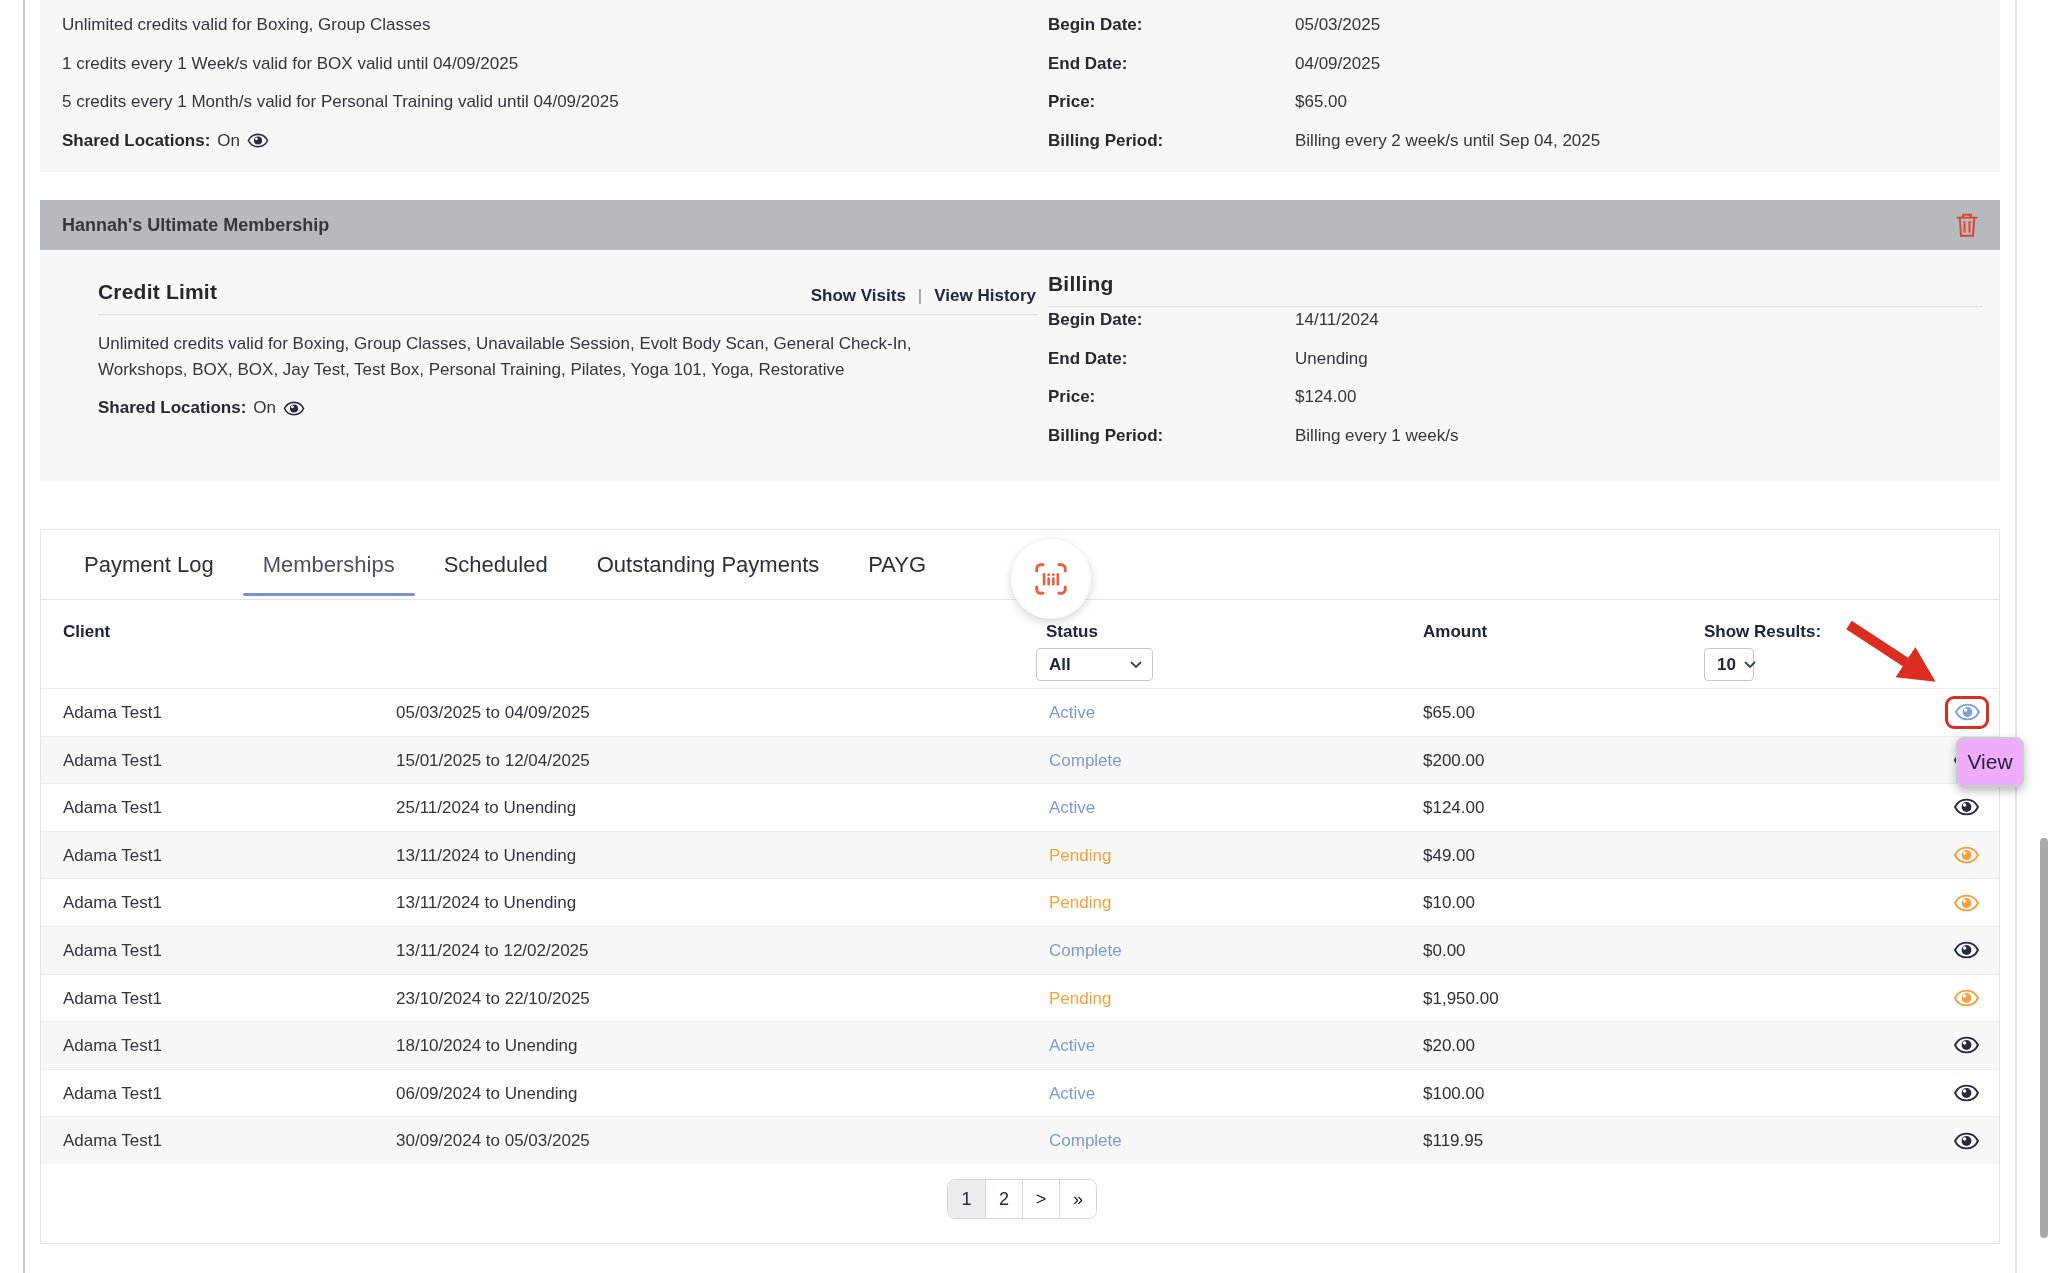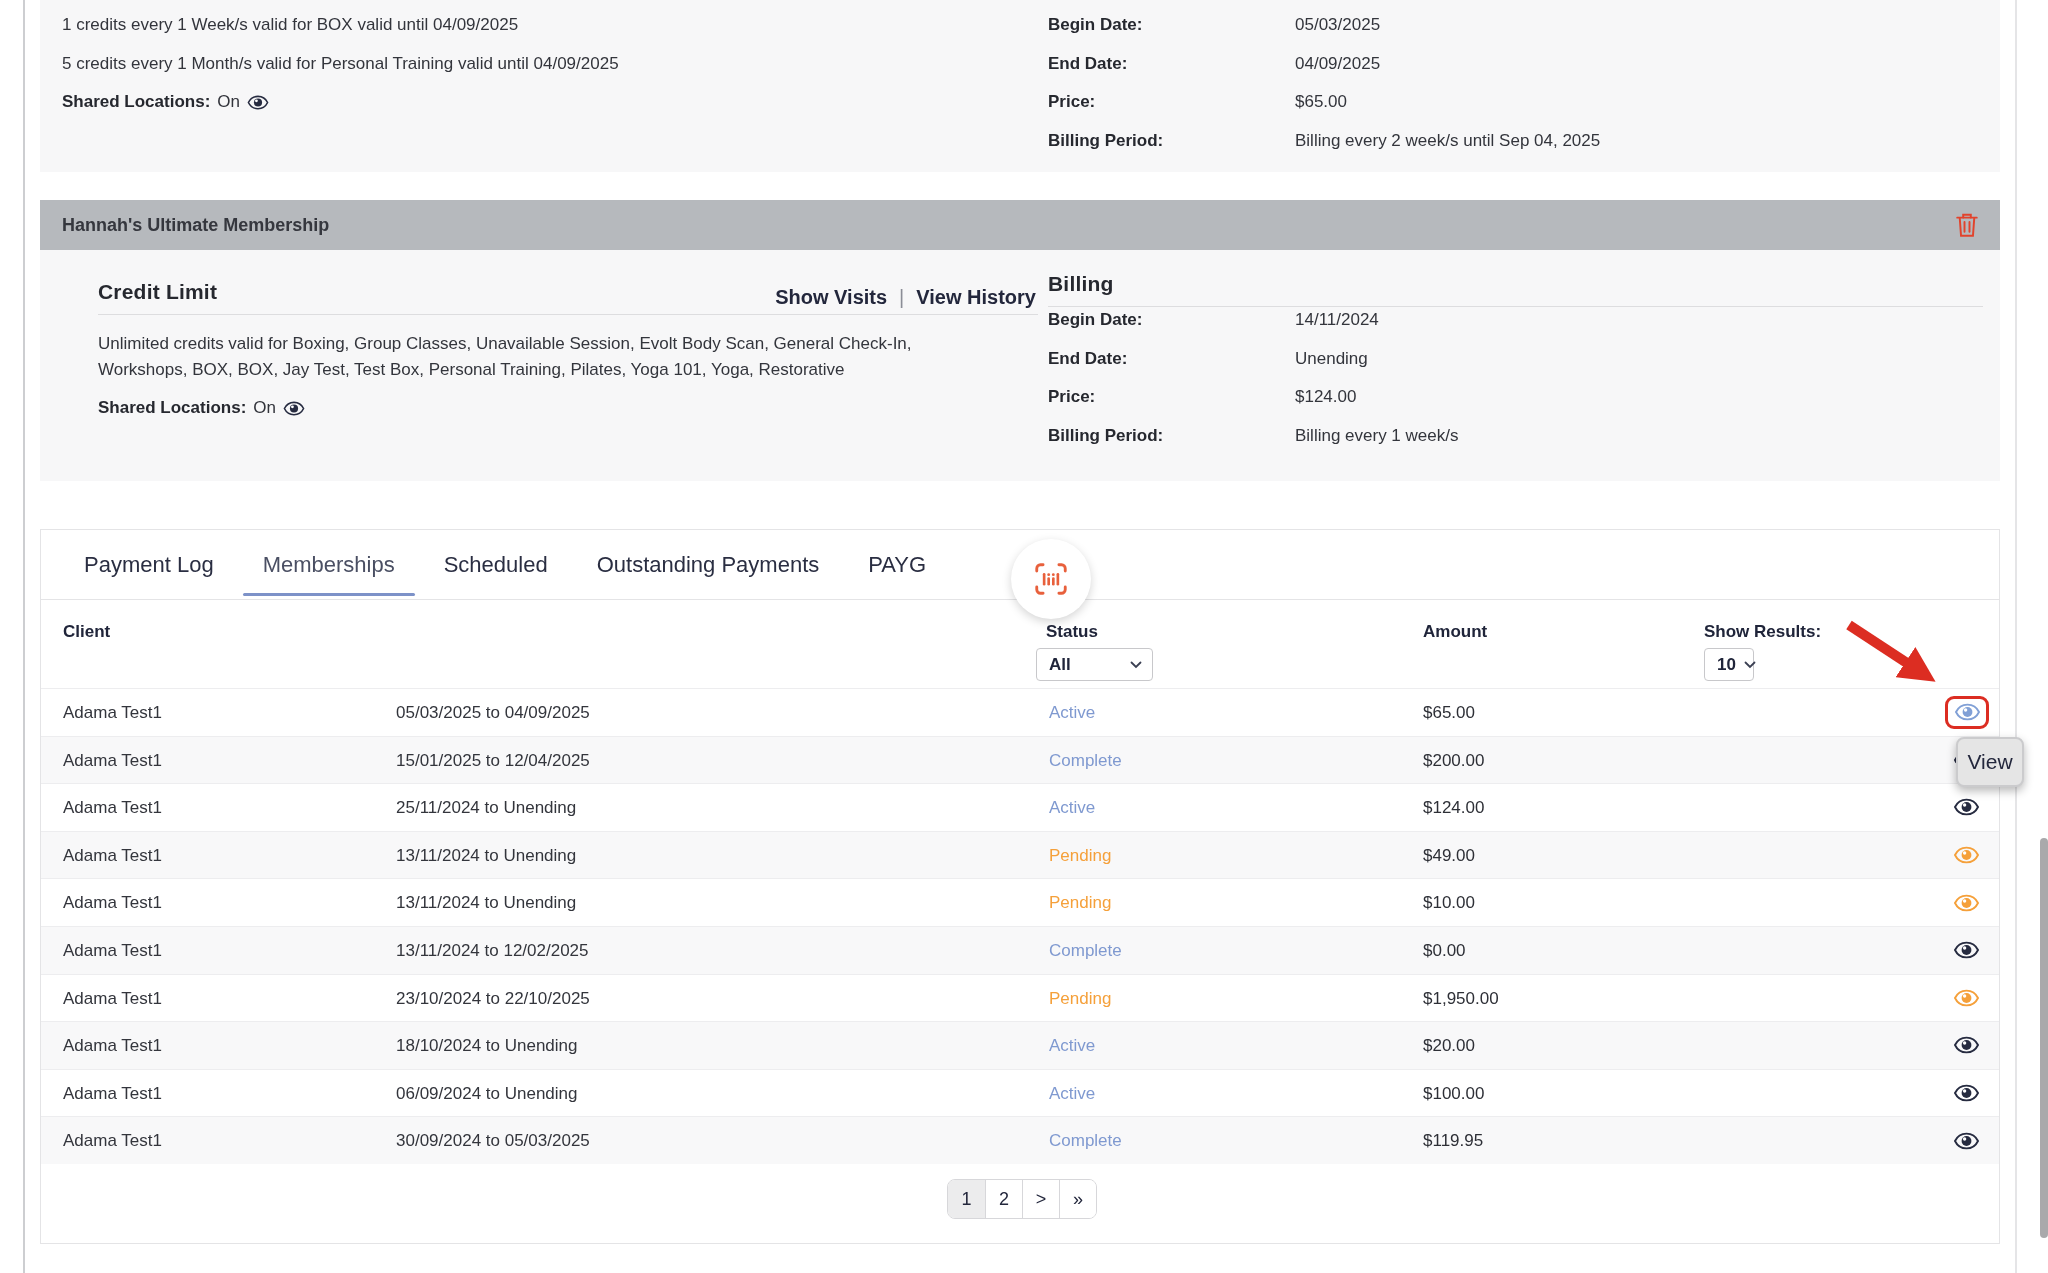--- a/index.html
+++ b/index.html
@@ -35,21 +35,21 @@
   
   .mem-header { height:50px; background:#b6b9bd; display:flex; align-items:center; padding:0 22px; position:relative; }
   .mem-title { font-weight:bold; font-size:18px; color:#35373e; }
   .trash-btn { position:absolute; right:20px; top:12px; width:26px; height:26px; color:#e2432c; cursor:pointer; background:none; border:none; }
   .trash-btn svg { width:24px; height:26px; }
   .mem-body { position:relative; height:231px; }
   .mb-left  { position:absolute; left:22px;  top:8px; width:940px;margin-left:36px; }
   .mb-right { position:absolute; left:1008px; top:0; width:935px; }
   .sec-head { padding-top:22px; font-size:21px; font-weight:bold; color:#26282f; letter-spacing:.2px; }
   .sec-rule { border:none; border-top:1px solid #dddddf; margin-top:10px; }
-  .links { position:absolute; right:2px; top:28px; display:flex; gap:12px; font-weight:bold; color:#23273c; font-size:20px; }
+  .links { position:absolute; right:2px; top:28px; display:flex; gap:12px; font-weight:bold; color:#23273c; font-size:17px; }
   .links .lnk { cursor:pointer; }
   .links .sep { color:#8b8d96; font-weight:normal; }
   .cred-para { margin-top:16px; width:880px; line-height:25.5px; }
   .mb-left .shared-line { margin-top:13px; }
   .mb-right .kv:first-of-type { margin-top:15px; }
 
   
   .tabs { height:70px; border-bottom:1px solid #e4e4e6; display:flex; align-items:center; padding-left:23px; gap:9px; position:relative; }
   .tab { position:relative; height:70px; display:flex; align-items:center; padding:0 20px; font-size:22px; color:#2a2e42; cursor:pointer; white-space:nowrap; }
   .tab.active { color:#4a4f63; }
@@ -83,21 +83,21 @@
   .eye { width:27px; height:18px; display:block; }
   .eye-box { display:inline-flex; align-items:center; justify-content:center; width:44px; height:33px; border:3px solid #dc2d22; border-radius:9px; background:#fff; }
 
   
   .pager { position:absolute; left:906px; top:649px; display:flex; border:1px solid #d7d7da; border-radius:8px; overflow:hidden; background:#fff; }
   .pg { width:37px; height:38px; display:flex; align-items:center; justify-content:center; font-size:18px; color:#23273c; border-left:1px solid #d7d7da; cursor:pointer; background:#fff; }
   .pg:first-child { border-left:none; }
   .pg.active { background:#ececed; }
 
   
-  .tooltip { position:absolute; left:1956px; top:737px; width:68px; height:50px; background:#e5e5e5; border:2px solid #cbcbcd; border-radius:8px;
+  .tooltip { position:absolute; left:1956px; top:737px; width:68px; height:50px; background:#f0abfc; border:2px solid #cbcbcd; border-radius:8px;
              box-shadow:0 4px 10px rgba(0,0,0,.28); display:flex; align-items:center; justify-content:center;
              font-size:21px; color:#23273c; z-index:30; }
   .arrow-svg { position:absolute; left:1830px; top:610px; z-index:25; pointer-events:none; }
   .defs-hidden { position:absolute; width:0; height:0; overflow:hidden; }
 </style>
 </head>
 <body>
 
 <svg class="defs-hidden" xmlns="http://www.w3.org/2000/svg">
   <symbol id="eye" viewBox="0 0 26 18">
@@ -134,20 +134,21 @@
   </symbol>
 </svg>
 
 <div class="page">
   <div class="edge-left"></div>
   <div class="edge-right"></div>
   <div class="scroll-thumb"></div>
 
   <section class="card card-top">
     <div class="col-left">
+      <div class="cred-line">Unlimited credits valid for Boxing, Group Classes</div>
       <div class="cred-line">1 credits every 1 Week/s valid for BOX valid until 04/09/2025</div>
       <div class="cred-line">5 credits every 1 Month/s valid for Personal Training valid until 04/09/2025</div>
       <div class="shared-line">
         <b>Shared Locations:</b>
         <span>On</span>
         <svg class="eye-sm">
             <use href="#eye"></use>
           </svg>
       </div>
     </div>

